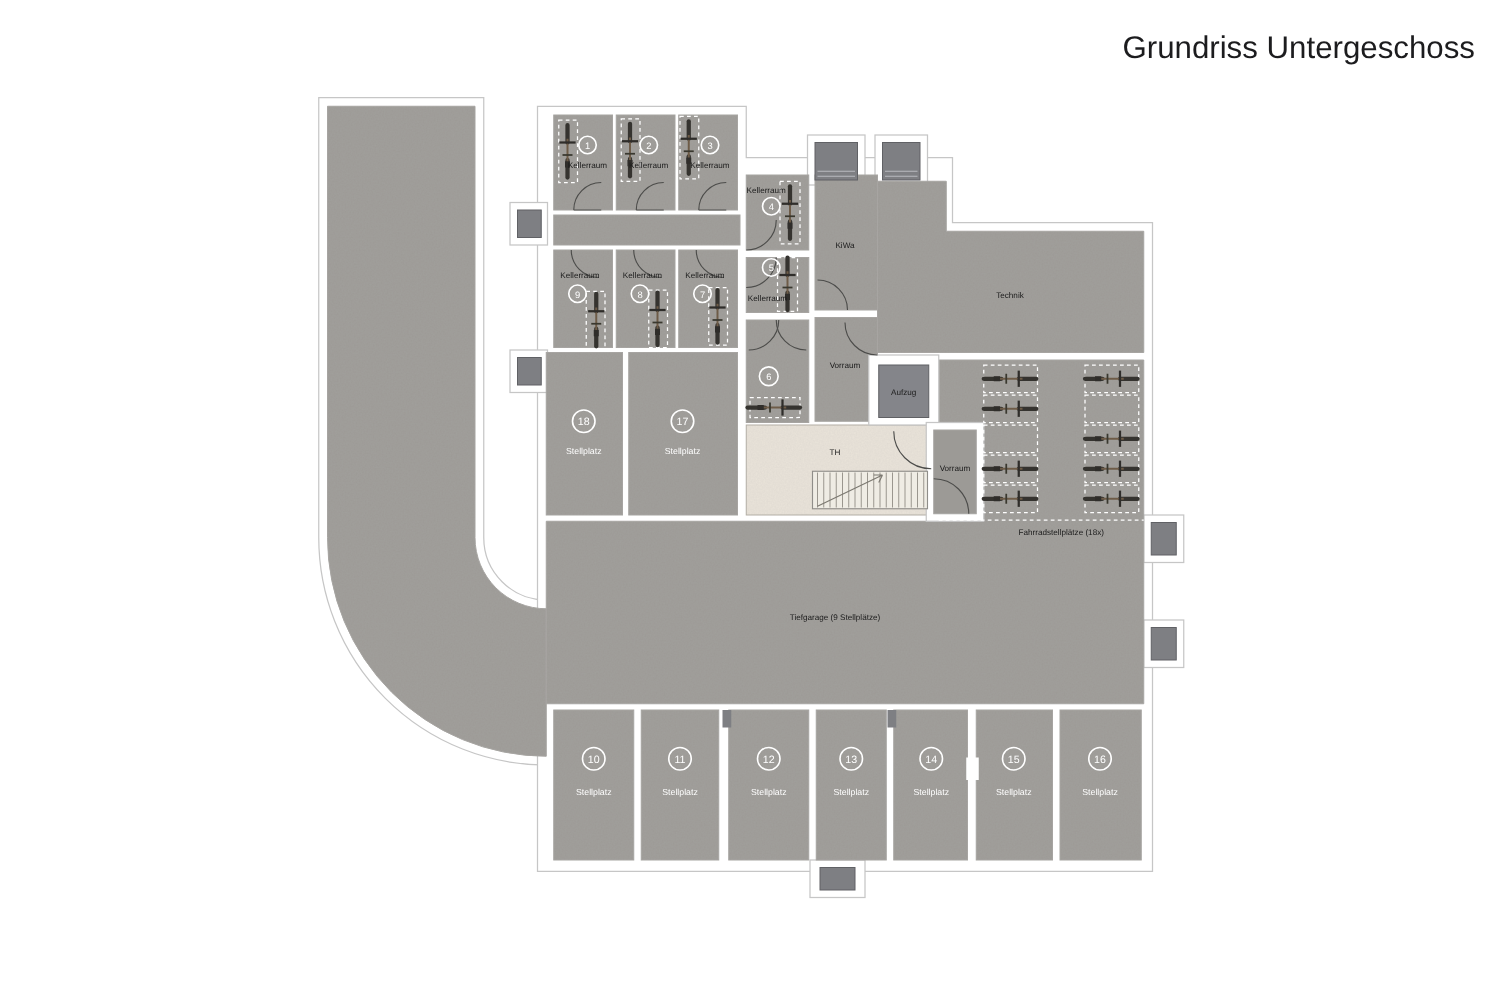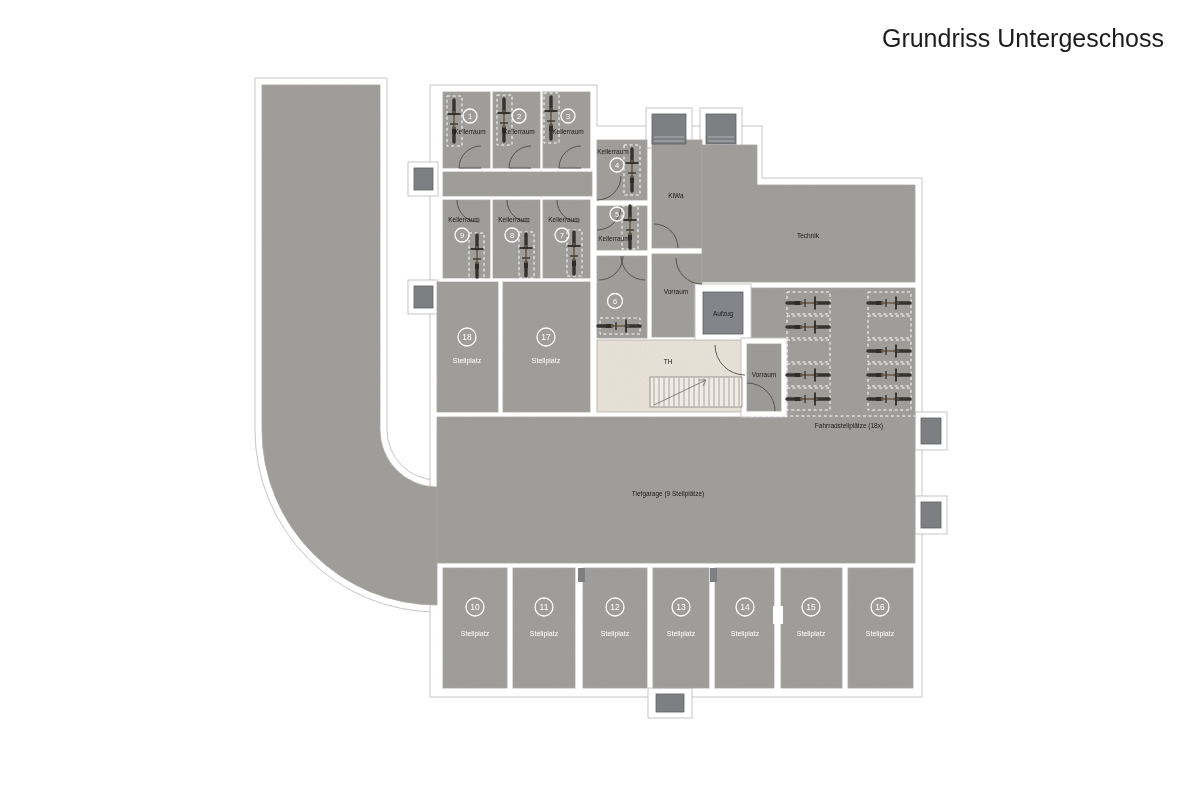--- a/index.html
+++ b/index.html
@@ -1,18 +1,18 @@
 <!DOCTYPE html>
 <html><head>
 <meta charset="utf-8">
 <style>
   html,body{margin:0;padding:0;background:#ffffff;}
   .page{position:relative;width:1200px;height:800px;background:#ffffff;overflow:hidden;
         font-family:"Liberation Sans",sans-serif;}
-  .plan-title{position:absolute;top:24px;right:36px;font-size:25px;color:#1c1c1e;}
+  .plan-title{position:absolute;top:24px;right:20px;font-size:25px;color:#1c1c1e;}
   svg{position:absolute;left:0;top:0;}
   .wallplate{fill:#ffffff;stroke:#c6c6c6;stroke-width:1;}
   .floor{fill:#9c9a96;stroke:#a5a3a0;stroke-width:0.8;}
   .floor-beige{fill:#eae4da;stroke:#b3aea4;stroke-width:0.8;}
   .cab{fill:#84858a;stroke:#5f6064;stroke-width:0.8;}
   .well{fill:#7e7f83;stroke:#606165;stroke-width:0.8;}
   .grate{stroke:#b9bac0;stroke-width:0.9;}
   .lbl{font-size:6.5px;fill:#1b1b1b;text-anchor:middle;}
   .lblw{font-size:7px;fill:#ffffff;text-anchor:middle;}
   .circ{fill:none;stroke:#ffffff;stroke-width:1.3;}

